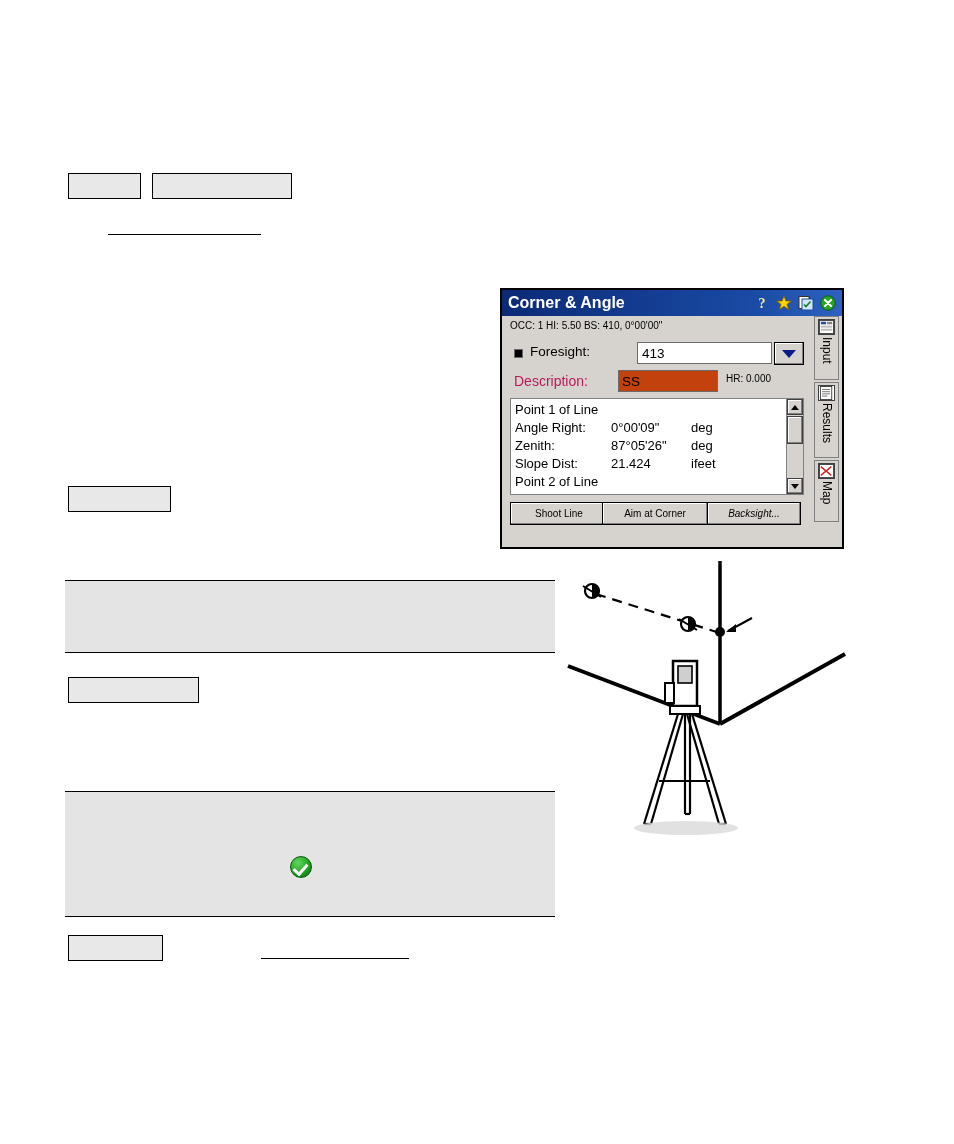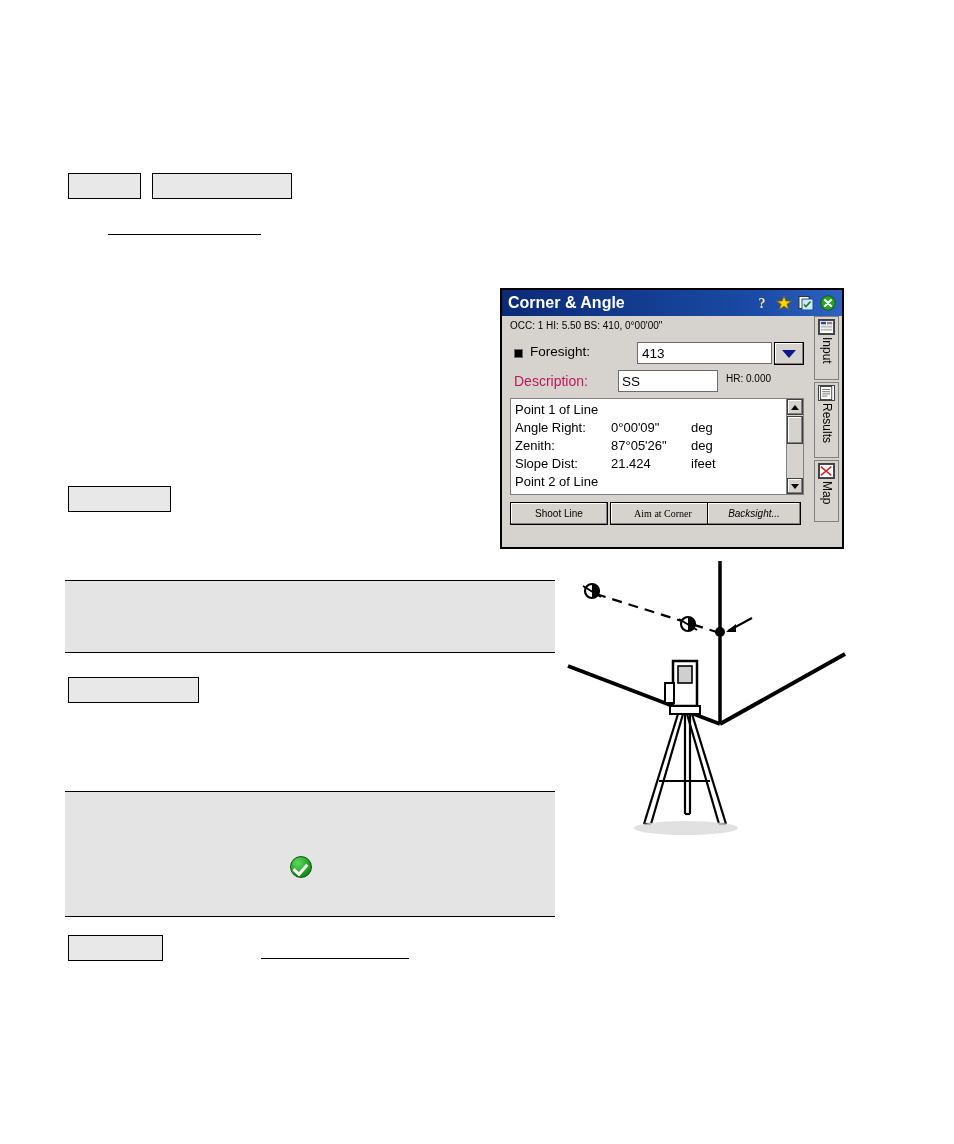--- a/index.html
+++ b/index.html
@@ -154,21 +154,21 @@
     top: 57px;
     font-size: 14px;
     color: #be185d;
   }
   .desc-input {
     position: absolute;
     left: 116px;
     top: 54px;
     width: 100px;
     height: 22px;
-    background: #ffffff;
+    background: #c2410c;
     border: 1px solid #6b6b6b;
     box-sizing: border-box;
     font-size: 13.5px;
     padding: 2px 3px;
     color: #000000;
     line-height: 18px;
   }
   .label-hr {
     position: absolute;
     left: 224px;
@@ -258,21 +258,21 @@
     border: 1px solid #000000;
     box-sizing: border-box;
     box-shadow: inset -1px -1px 0 #808080, inset 1px 1px 0 #ffffff;
     font-size: 10px;
     color: #000000;
     display: flex;
     align-items: center;
     justify-content: center;
   }
   #btn-shoot { left: 8px; width: 98px; }
-  #btn-aim   { left: 108px; width: 106px; font-family: Liberation Serif, serif; }
+  #btn-aim   { left: 100px; width: 106px; }
   #btn-back  { left: 205px; width: 94px; font-style: italic; }
   .ul-first::first-letter { text-decoration: underline; }
 
   
   .tabstrip {
     position: absolute;
     right: 2px;
     top: 0px;
     width: 26px;
     height: 100%;

